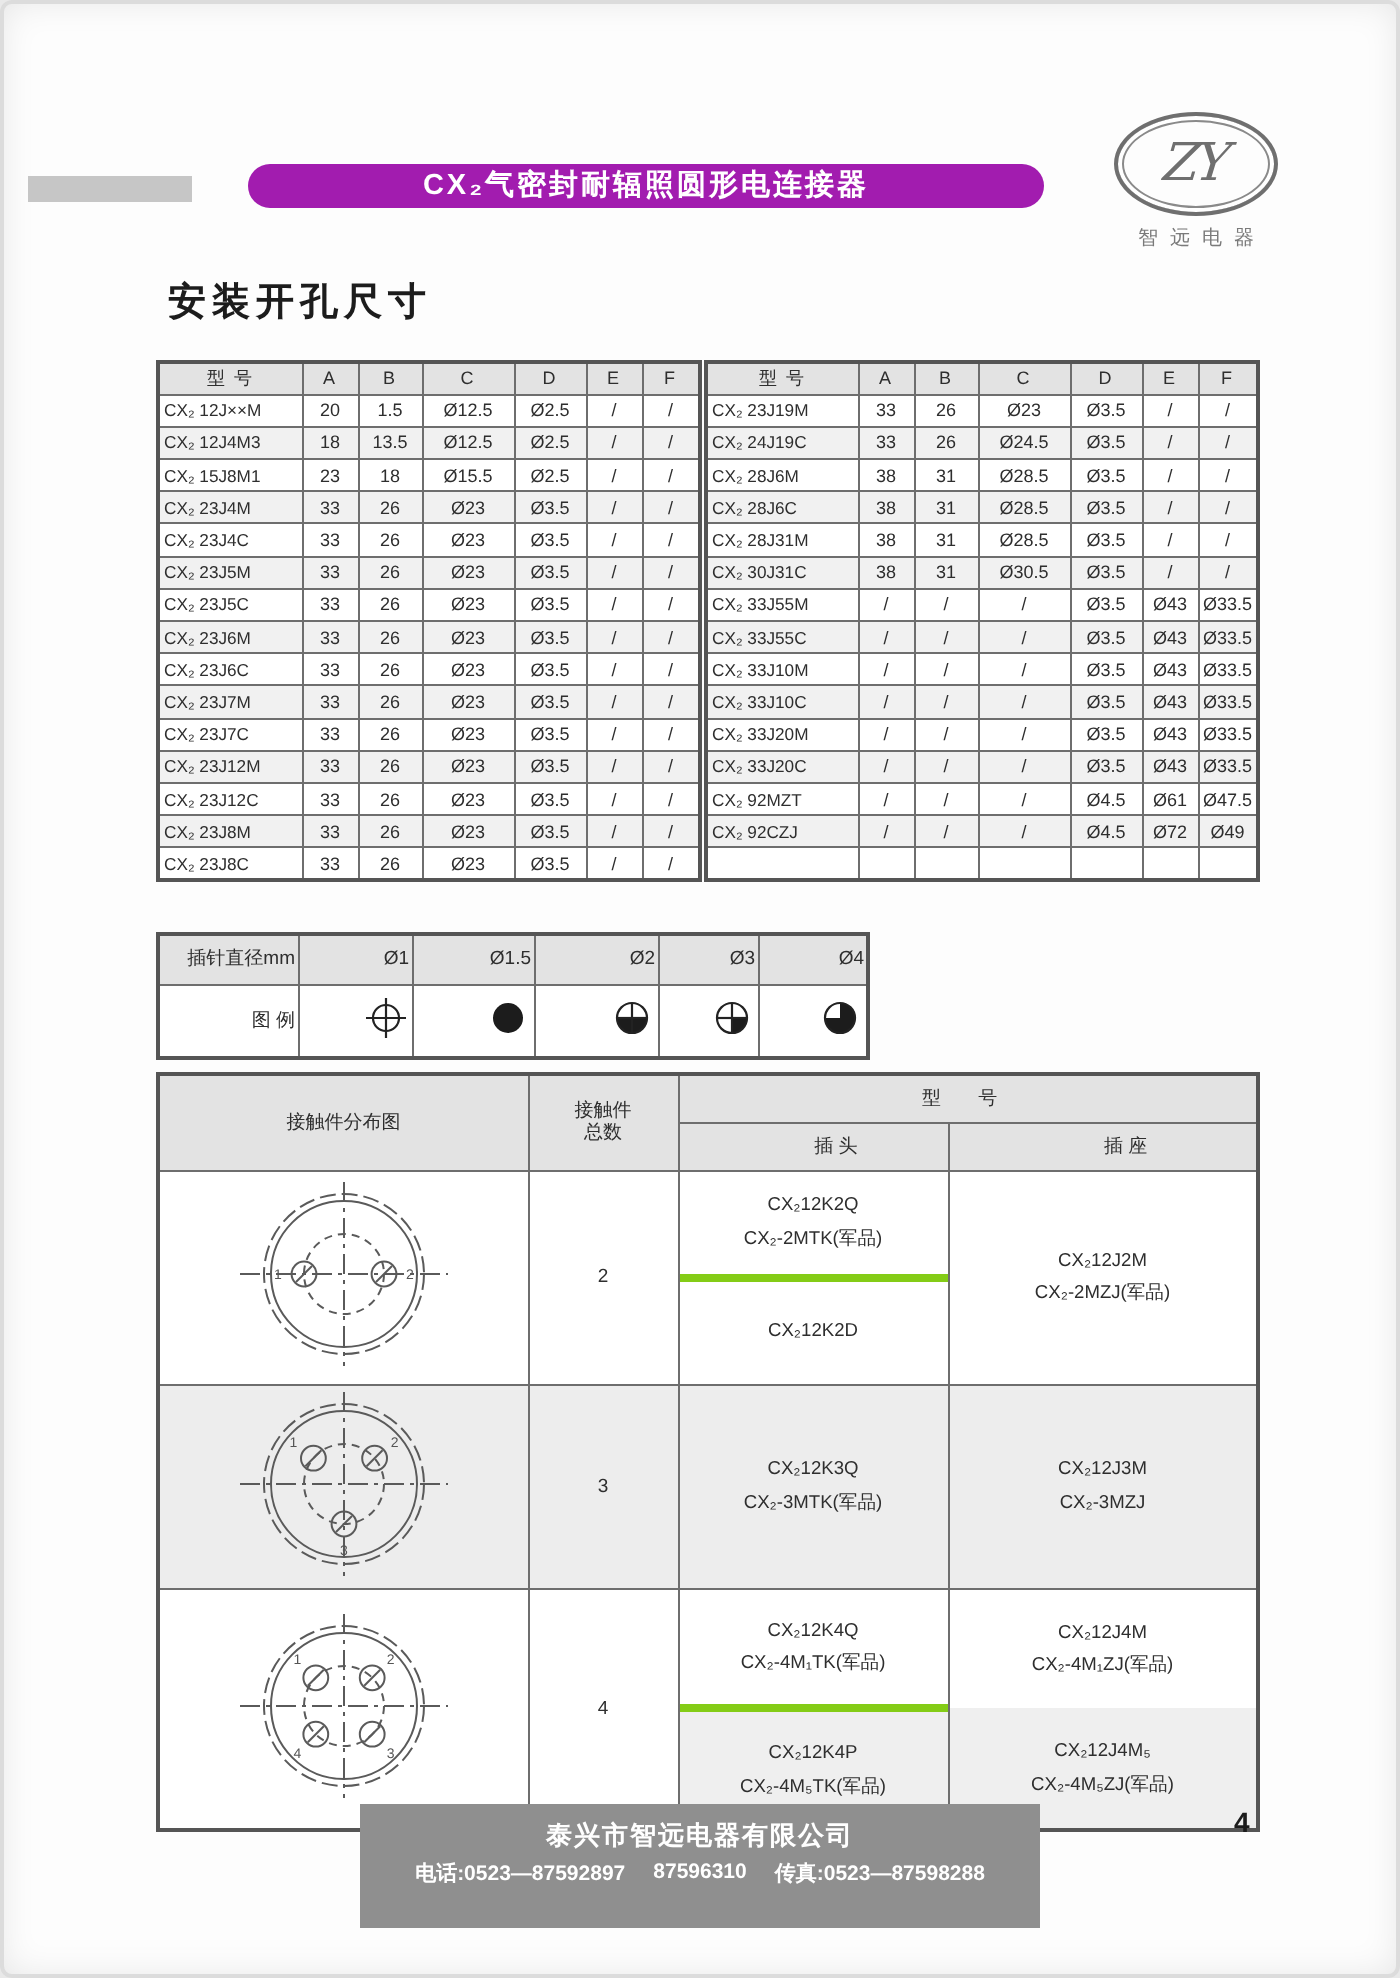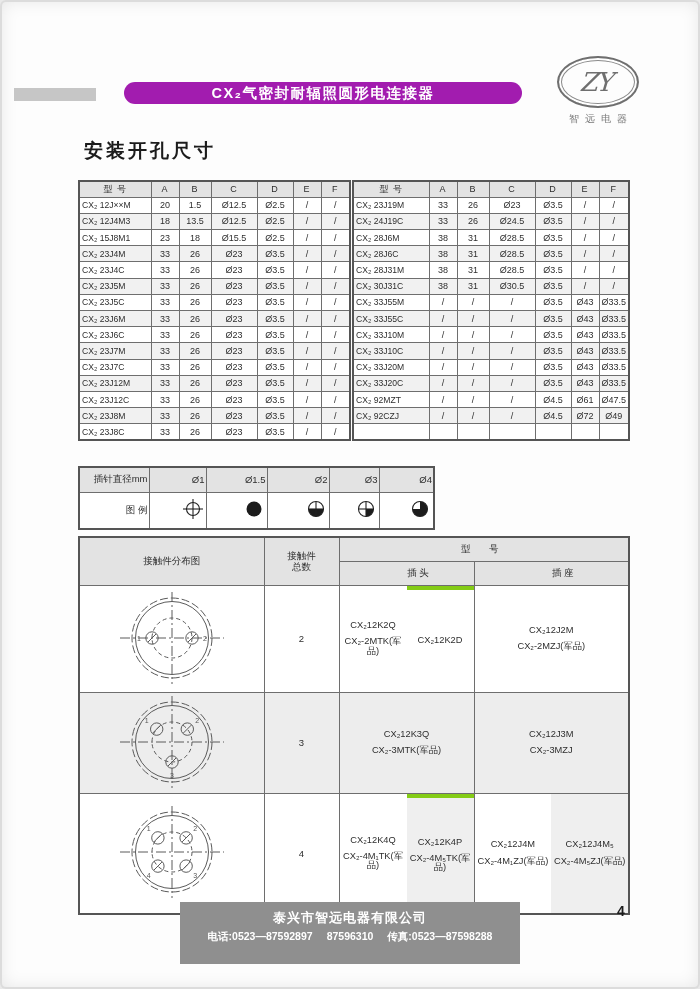--- a/index.html
+++ b/index.html
@@ -52,21 +52,21 @@
   #contact-table th,#contact-table td{border:1px solid #6e6e6e;font-size:9.5px;
     font-weight:normal;color:#2e2e2e;text-align:center;padding:0;}
   #contact-table thead th{background:#e3e3e3;}
   #contact-table thead tr:nth-child(1) th{height:24px;}
   #contact-table thead tr:nth-child(2) th{height:24px;padding-left:23px;}
   #contact-table .two-line div{line-height:11px;}
   #contact-table tbody tr:nth-child(1) td{height:107px;}
   #contact-table tbody tr:nth-child(2) td{height:100px;}
   #contact-table tbody tr:nth-child(2) td{background:#ededed;}
   #contact-table tbody tr:nth-child(3) td{height:121px;}
-  .cell-stack{display:flex;flex-direction:row;height:100%;}
+  .cell-stack{display:flex;flex-direction:column;height:100%;}
   .subcell{flex:1;display:flex;flex-direction:column;justify-content:center;
     align-items:center;gap:7px;font-size:9.3px;line-height:1;}
   td.plug .subcell + .subcell{border-top:4px solid #84cc16;align-items:center;}
   td.socket .subcell + .subcell{border-top:none;}
   .subcell.shaded{background:#efefef;}
   .count-cell{font-size:10.5px;}
   .model-span{letter-spacing:8px;}
   
   .footer-box{position:absolute;left:180px;top:902px;width:340px;height:62px;background:#8f8f8f;
     color:#ffffff;}

